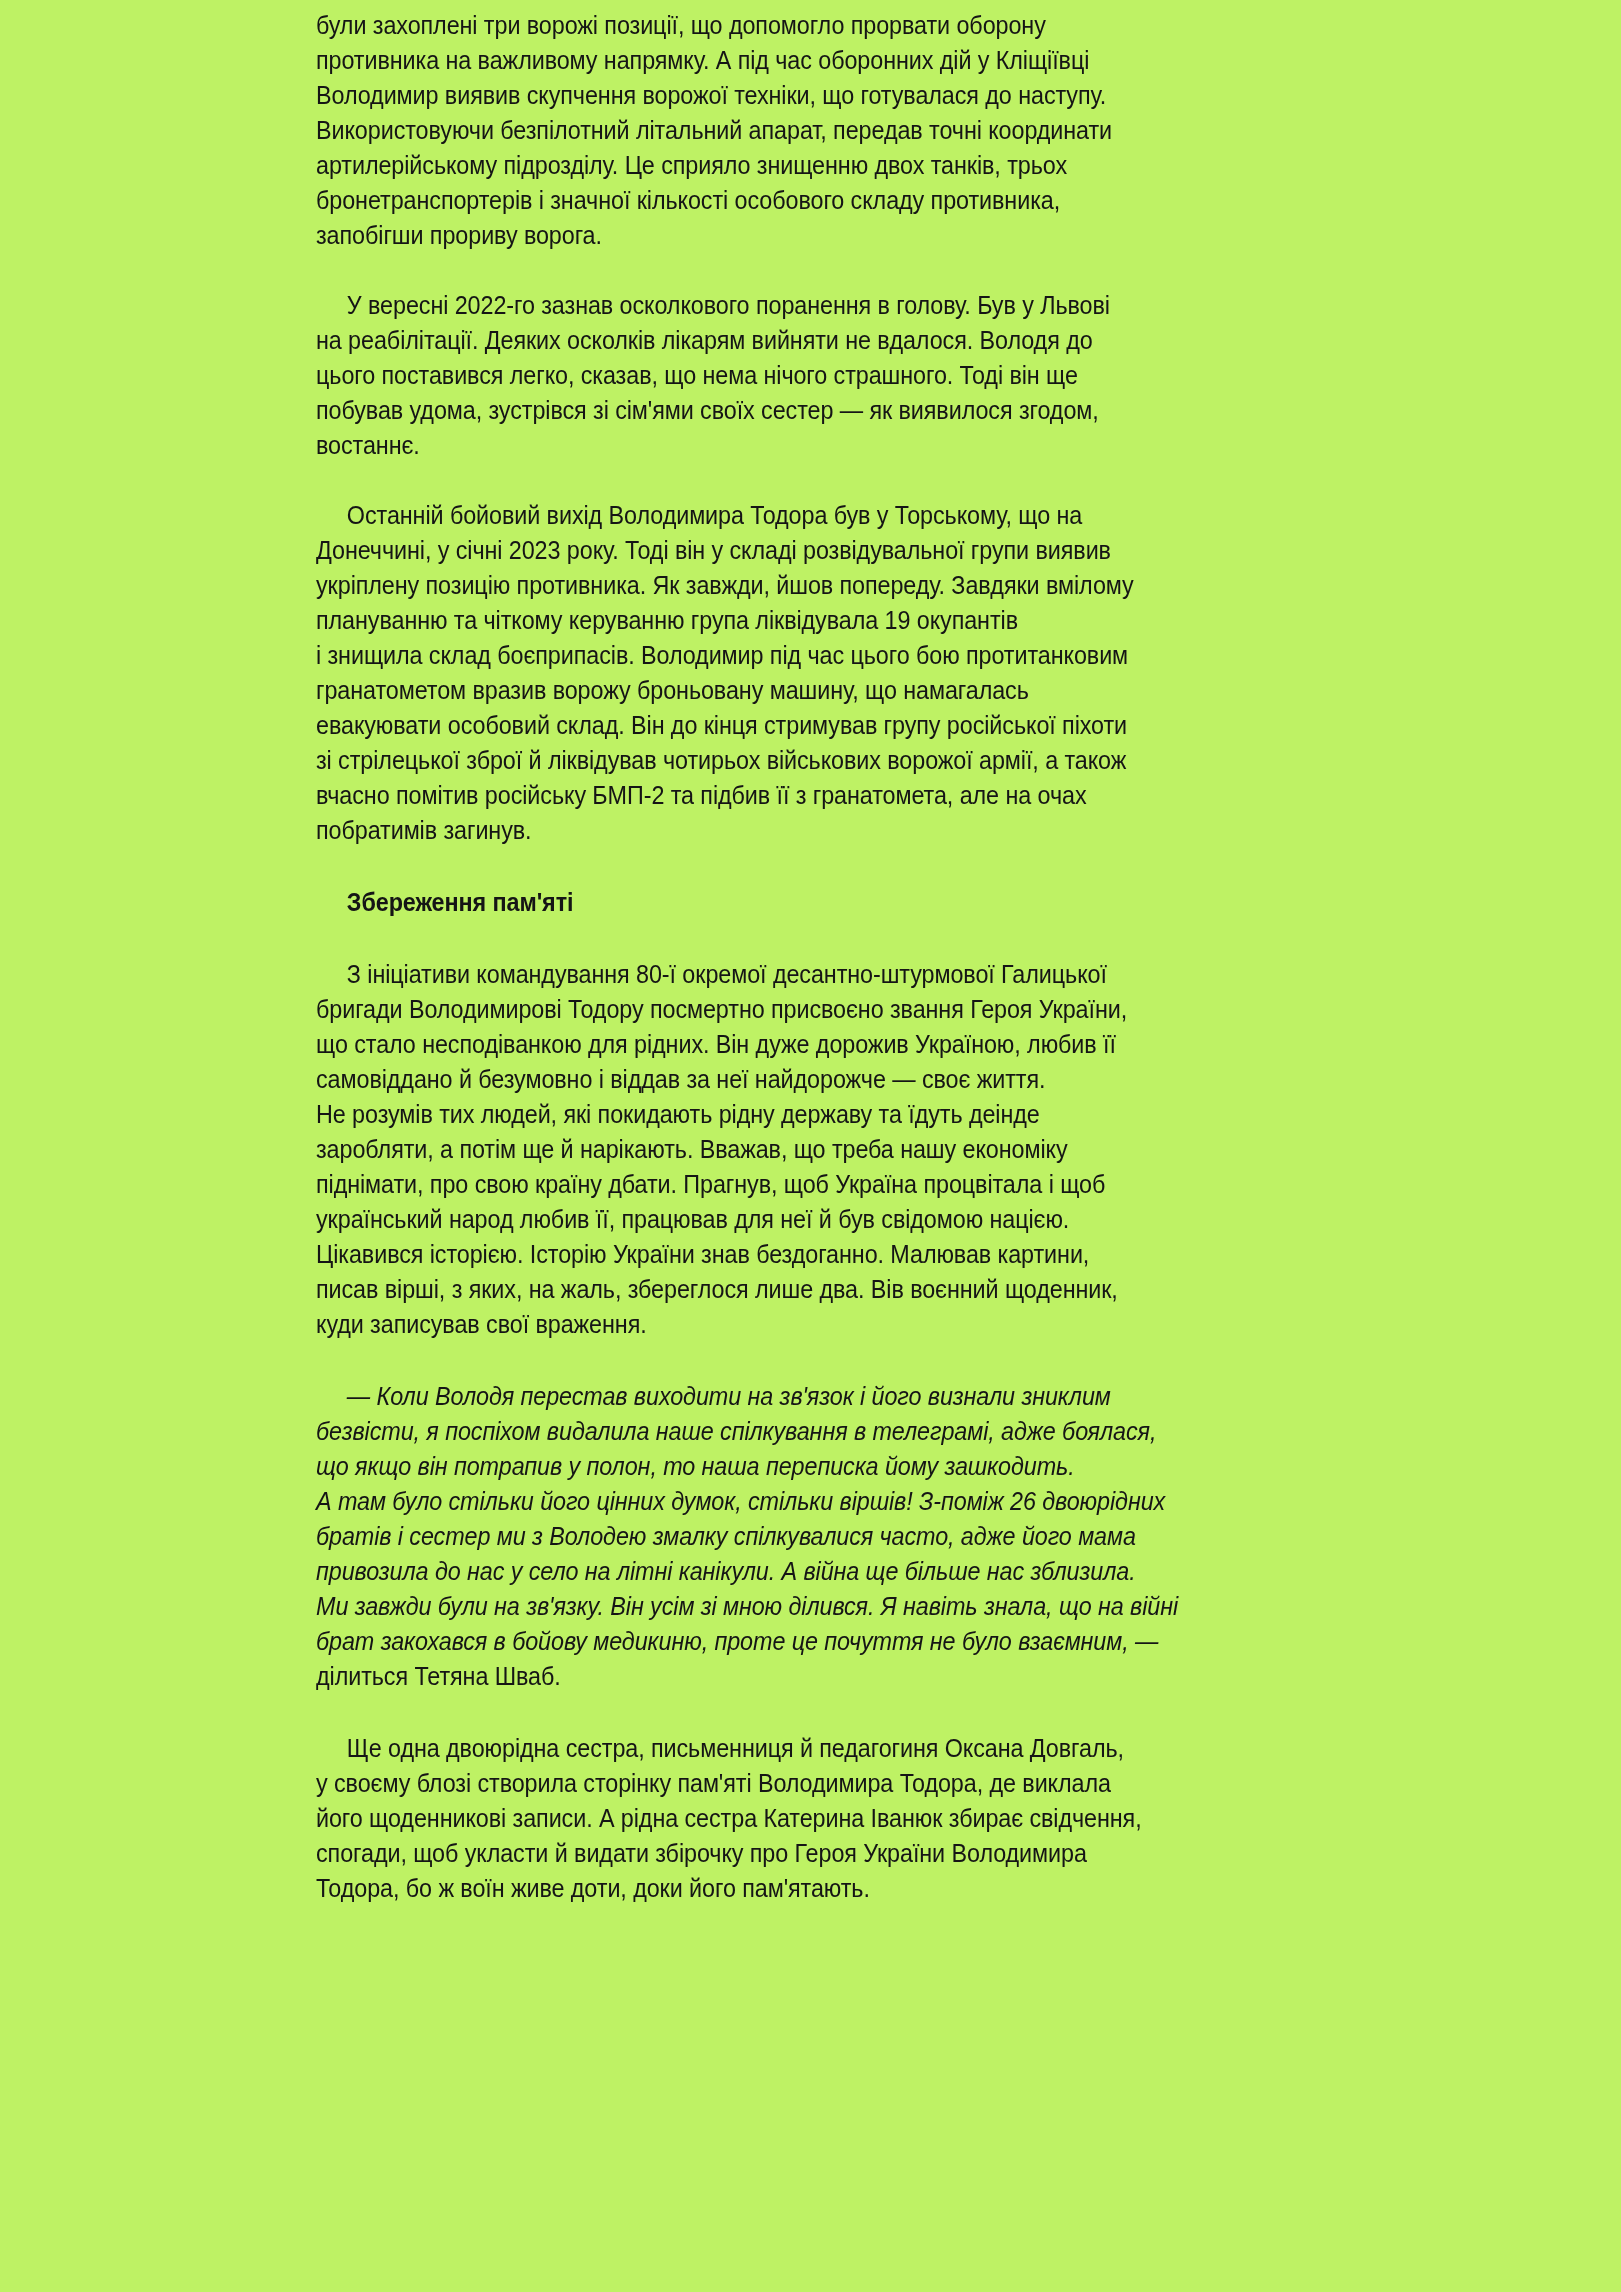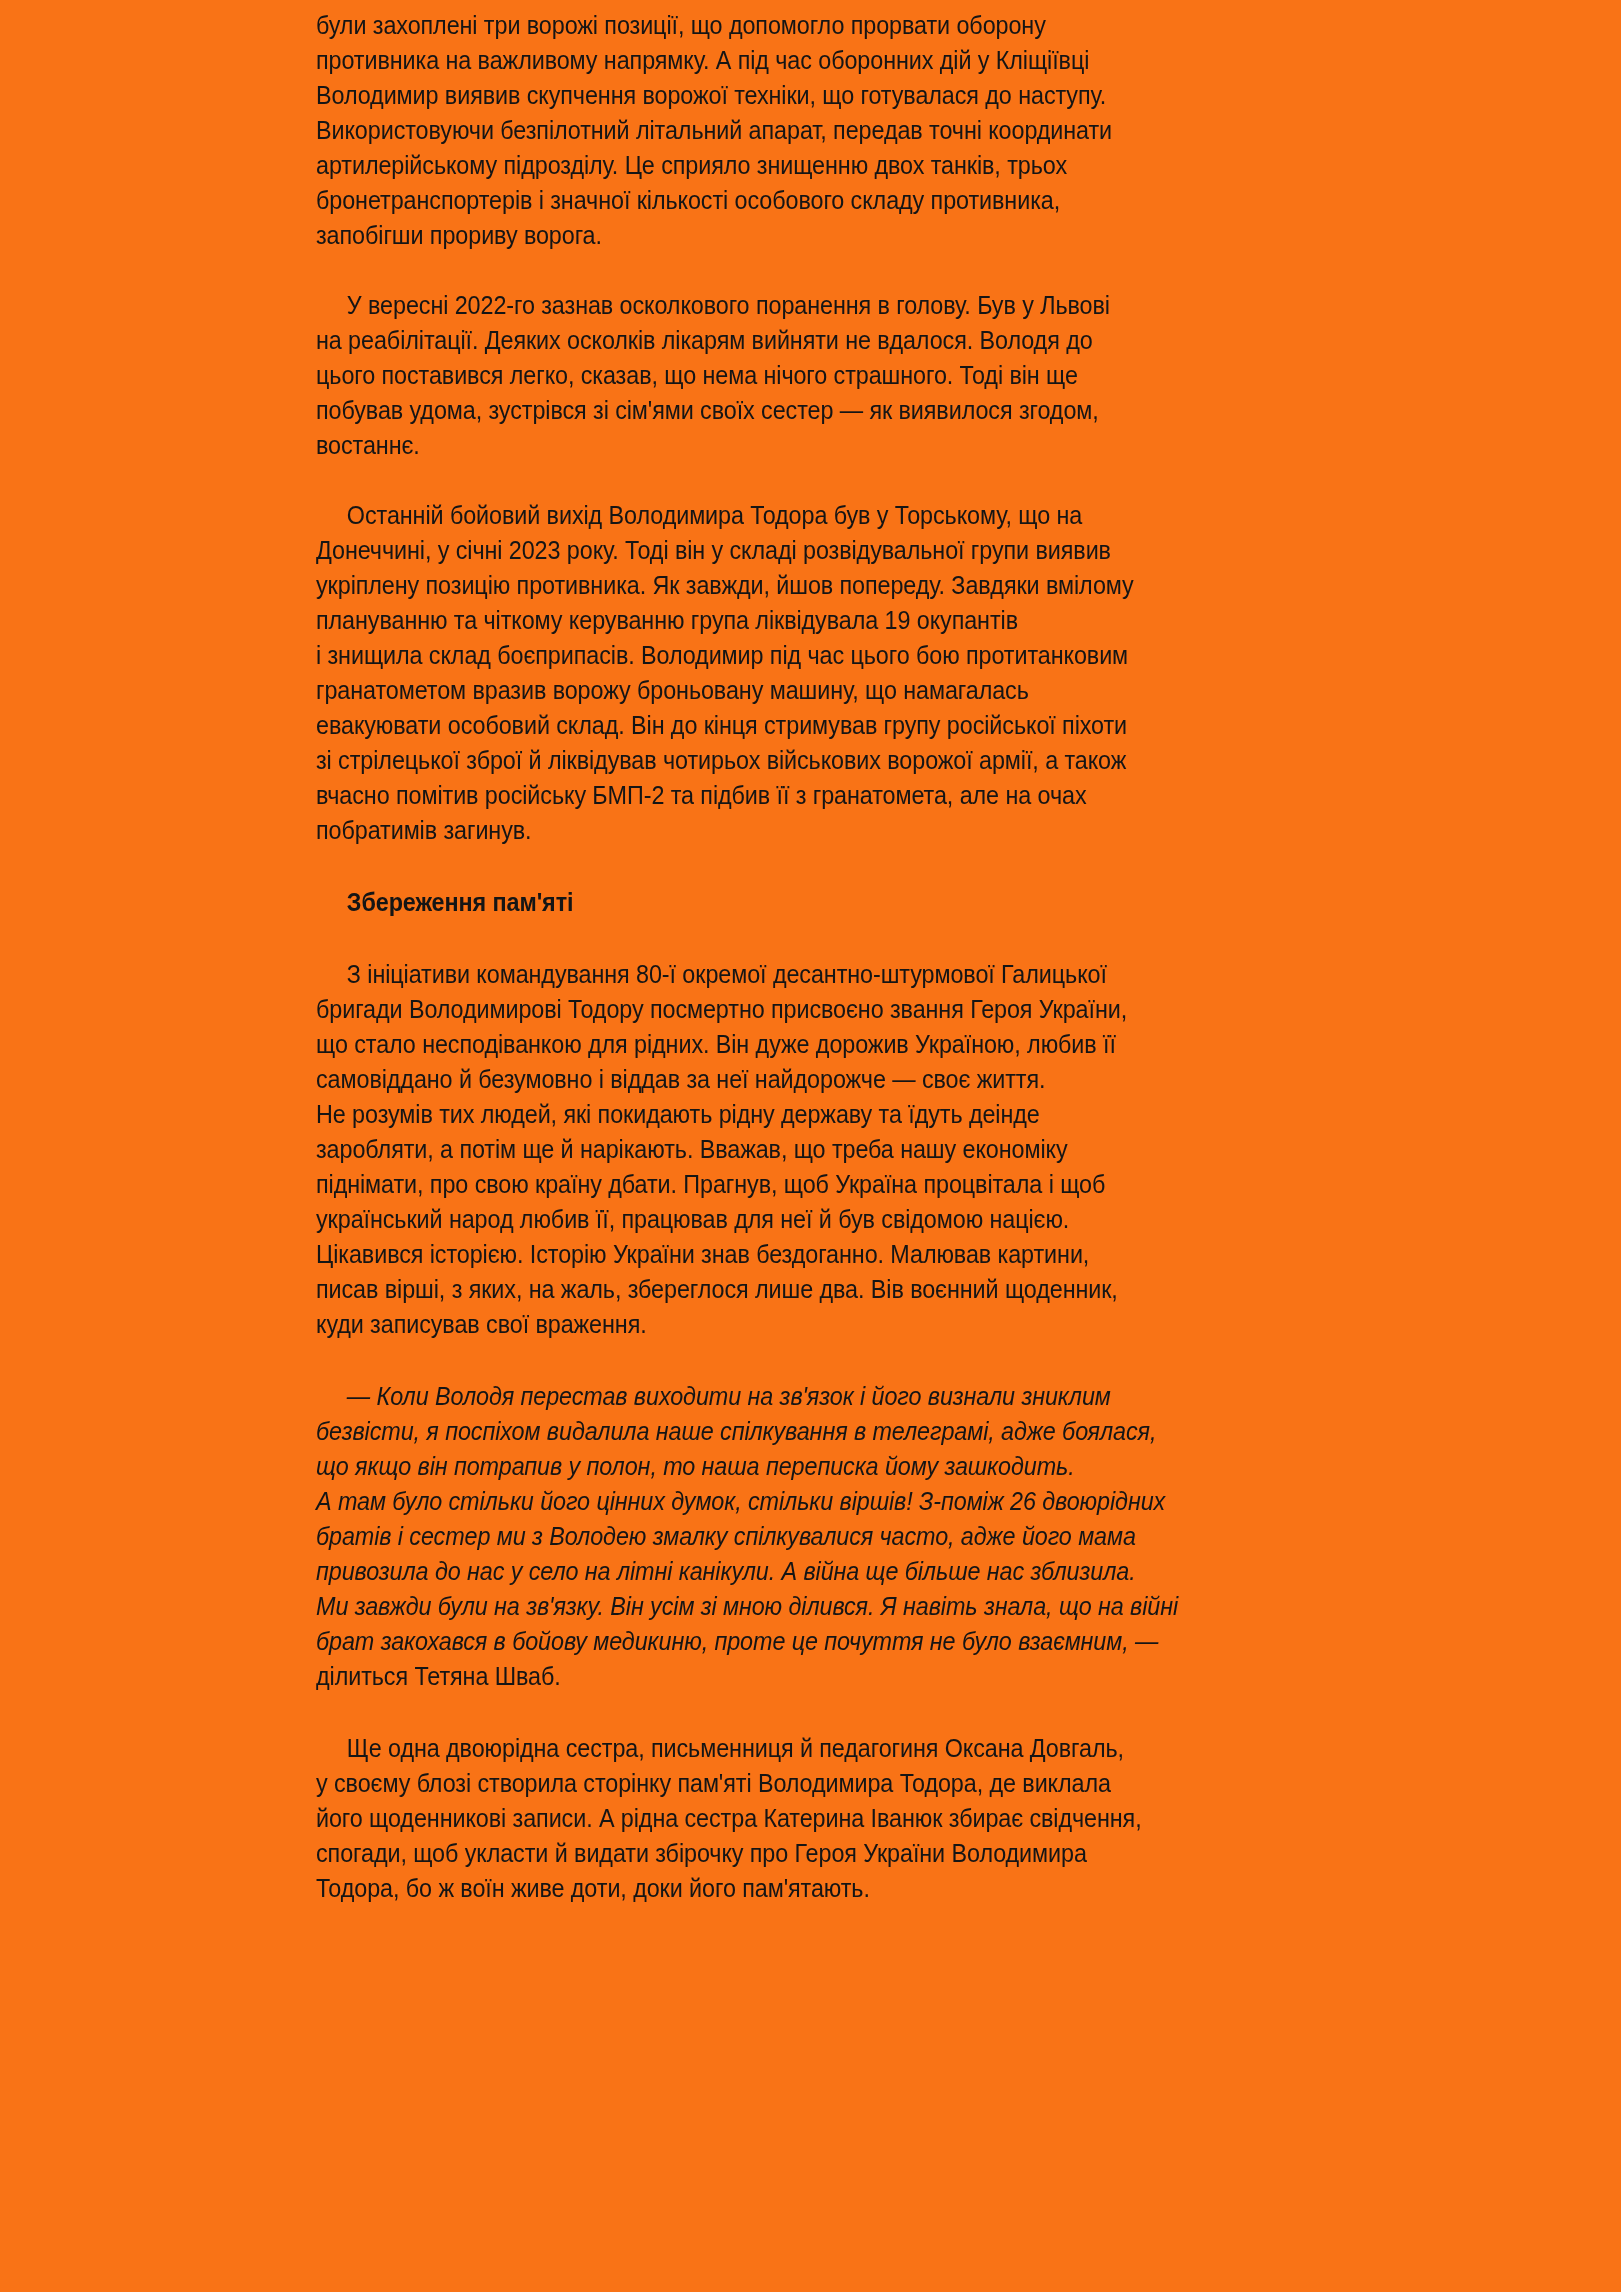--- a/index.html
+++ b/index.html
@@ -4,21 +4,21 @@
 <style>
   html, body {
     margin: 0;
     padding: 0;
     background: #ffffff;
   }
   .page {
     position: relative;
     width: 1621px;
     height: 2293px;
-    background: #f97316;
+    background: #bef264;
     overflow: hidden;
     box-sizing: border-box;
   }
   .text-column {
     position: absolute;
     left: 316px;
     top: 0px;
     width: 982px;
   }
   .para {

